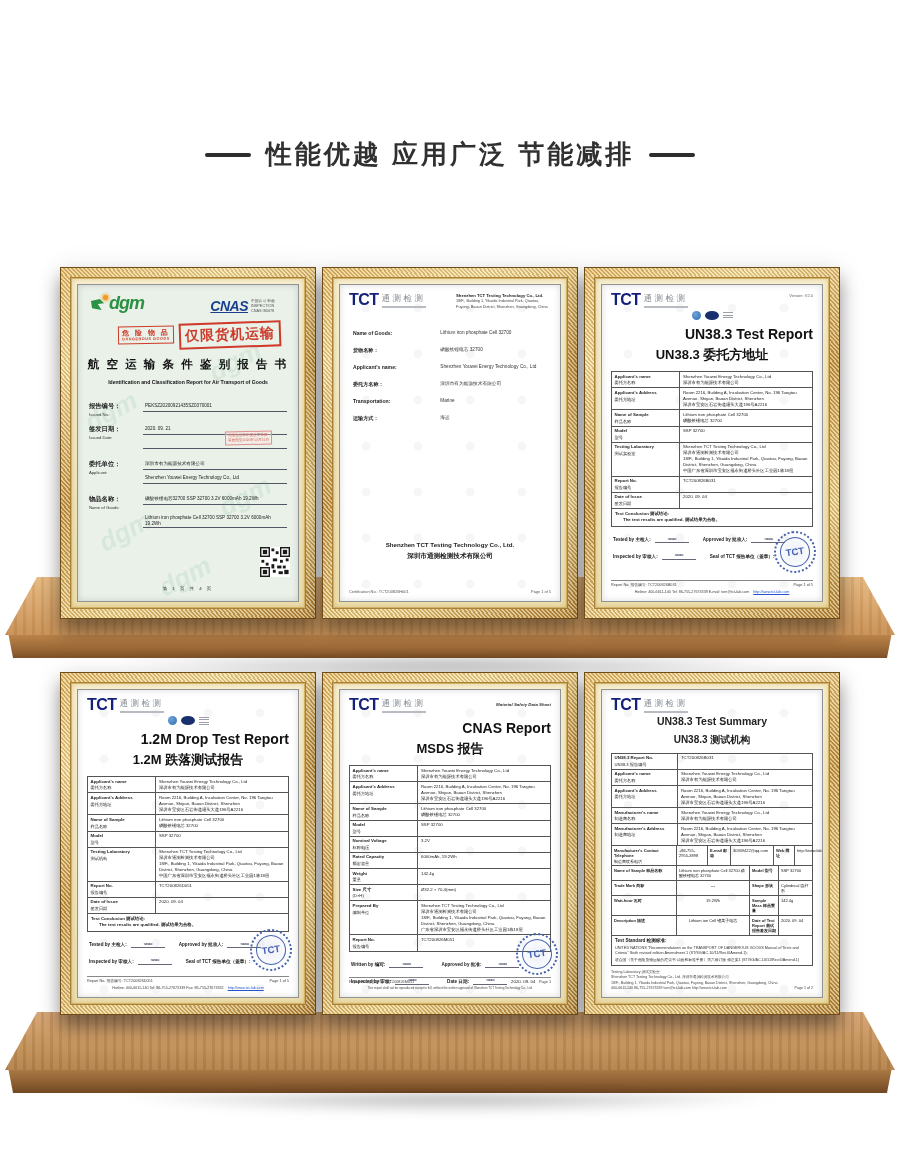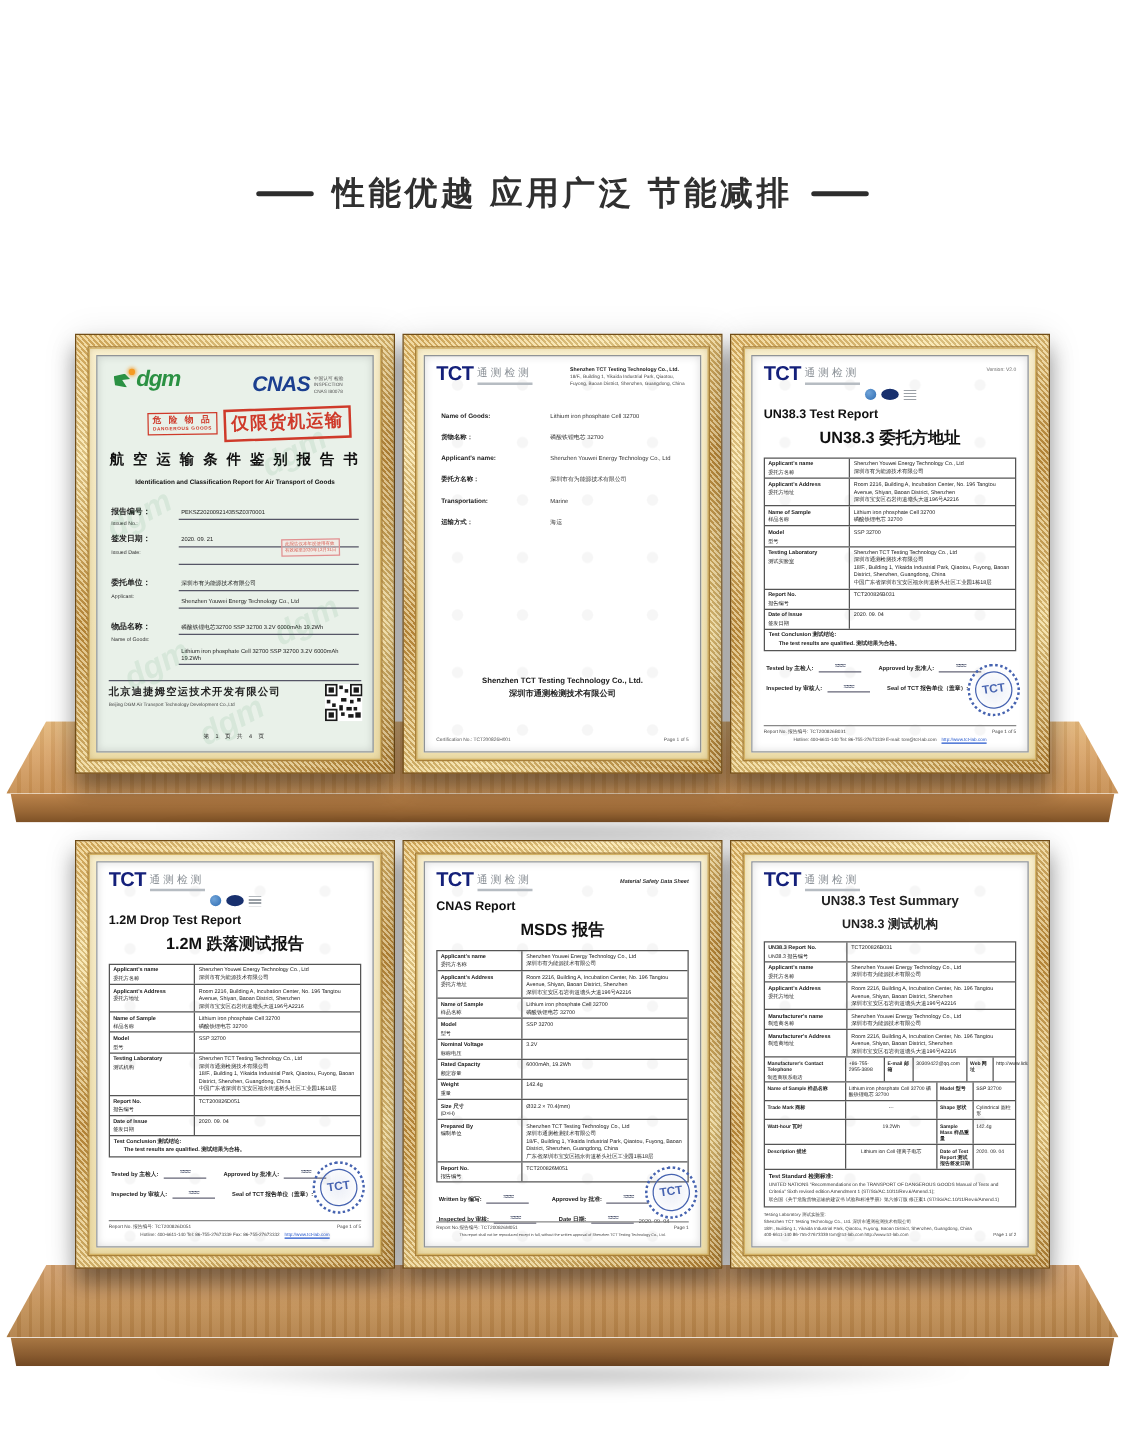--- a/index.html
+++ b/index.html
@@ -49,21 +49,21 @@
 
   
   .wm{position:absolute;font-style:italic;font-weight:800;color:rgba(60,150,90,.10);transform:rotate(-28deg);font-size:26px;pointer-events:none;}
   .wm::before{content:"dgm";}
   .c1-head{display:flex;justify-content:space-between;align-items:flex-start;padding:2px 4px 0;}
   .dgm{display:flex;align-items:flex-end;gap:1px;}
   .dgm-mark{width:13px;height:11px;background:#2b9143;clip-path:polygon(0 18%,68% 0,100% 38%,52% 46%,82% 100%,8% 84%);}
   .dgm-star{width:5px;height:5px;border-radius:50%;background:#f49a23;margin:0 0 10px -2px;box-shadow:0 0 3px 1px rgba(244,154,35,.8);}
   .dgm-text{font-size:18px;font-weight:800;font-style:italic;color:#2b9143;letter-spacing:-1px;line-height:.8;}
   .cnas{display:flex;align-items:center;gap:3px;margin-top:2px;}
-  .cnas-text{font-size:17px;font-weight:800;font-style:italic;color:#1b3f8f;letter-spacing:-.5px;}
+  .cnas-text{font-size:14px;font-weight:800;font-style:italic;color:#1b3f8f;letter-spacing:-.5px;text-decoration:underline;}
   .cnas-side{font-size:3.8px;color:#555;width:34px;line-height:1.3;}
   .c1-stamps{display:flex;justify-content:flex-end;align-items:center;gap:5px;margin:7px 8px 0 0;}
   .stamp-dg{border:1.5px solid #cf3a2a;color:#cf3a2a;text-align:center;padding:1px 3px;transform:rotate(-1deg);}
   .stamp-dg .l1{font-size:7px;font-weight:800;letter-spacing:2px;}
   .stamp-dg .l2{font-size:3.8px;font-weight:700;letter-spacing:.5px;}
   .stamp-cargo{border:2.5px solid #cf3a2a;color:#cf3a2a;font-size:14px;font-weight:900;padding:2px 4px;letter-spacing:1px;transform:rotate(-2deg);font-family:"Liberation Serif","DejaVu Serif",serif;}
   .c1-title-cn{text-align:center;font-size:11.5px;font-weight:800;letter-spacing:2px;margin-top:9px;color:#111;}
   .c1-title-en{text-align:center;font-size:5.1px;font-weight:800;margin-top:7px;color:#111;}
   .mini-stamp{position:absolute;right:26px;top:146px;border:1px solid #e09090;color:#d95f55;font-size:3.6px;line-height:1.35;padding:1px 2px;transform:rotate(-1deg);background:rgba(255,225,225,.35);}
   .c1-fields{margin-top:16px;padding:0 2px;}
@@ -88,21 +88,21 @@
   .tct-bar{height:2.5px;background:#b6bcc2;margin-top:1.5px;width:100%;}
   .head-right{width:47%;text-align:left;}
   .head-co{font-size:4.2px;font-weight:800;color:#222;}
   .head-ad{font-size:3.8px;color:#444;margin-top:1px;line-height:1.35;}
   .version{font-size:4px;color:#666;}
   .msds-tag{font-size:4.4px;font-weight:800;font-style:italic;color:#333;margin-top:4px;}
   .badges{display:flex;justify-content:center;align-items:center;gap:4px;margin-top:3px;}
   .badge-circle{width:9px;height:9px;border-radius:50%;background:radial-gradient(circle at 35% 35%,#6fa3d8,#2e6cb2);}
   .badge-oval{width:14px;height:9px;border-radius:50%;background:#18306e;color:#fff;font-size:3px;font-weight:800;display:flex;align-items:center;justify-content:center;font-style:italic;}
   .badge-lines{width:10px;height:8px;background:repeating-linear-gradient(180deg,#9aa0a6 0 1px,transparent 1px 2.5px);}
-  .rpt-title-en{text-align:left;font-size:10px;font-weight:800;color:#111;margin-top:5px;}
+  .rpt-title-en{text-align:right;font-size:14px;font-weight:800;color:#111;margin-top:5px;}
   .rpt-title-cn{text-align:center;font-size:13px;font-weight:800;color:#111;margin-top:4px;}
   .tbl{border:.6px solid #555;margin-top:7px;}
   .trow{display:flex;border-top:.6px solid #555;}
   .trow:first-child{border-top:none;}
   .tlab{flex:0 0 31%;padding:1.5px 2.5px;border-right:.6px solid #555;}
   .tl-en{font-weight:800;font-size:4.4px;}
   .tl-cn{font-size:4.2px;margin-top:1px;}
   .tval{flex:1;padding:1.5px 3px;font-size:4.3px;line-height:1.4;}
   .tconc{border-top:.6px solid #555;padding:1.5px 3px;font-size:4.4px;}
   .tconc .cl{font-weight:800;}
@@ -232,24 +232,20 @@
                   <div class="cn">物品名称：</div>
                   <div class="en">Name of Goods:</div>
                 </div>
               <div class="f-vals">
                   <div class="f-val">磷酸铁锂电芯32700 SSP 32700 3.2V 6000mAh 19.2Wh</div>
                   <div class="f-val" style="margin-top:9px">Lithium iron phosphate Cell 32700 SSP 32700 3.2V 6000mAh 19.2Wh</div>
                 </div>
             </div>
           </div>
 
-          <div class="c1-org">
-            <div class="org-cn">北京迪捷姆空运技术开发有限公司</div>
-            <div class="org-en">Beijing DGM Air Transport Technology Development Co.,Ltd</div>
-          </div>
 
           <svg class="qr" viewBox="0 0 21 21">
             <rect width="21" height="21" fill="#fff"></rect>
             <g fill="#1a1a1a">
               <rect x="0" y="0" width="7" height="7"></rect>
                 <rect x="14" y="0" width="7" height="7"></rect>
                 <rect x="0" y="14" width="7" height="7"></rect>
               <rect x="8" y="1" width="2" height="2"></rect>
                 <rect x="11" y="3" width="2" height="2"></rect>
               <rect x="9" y="8" width="3" height="2"></rect>

